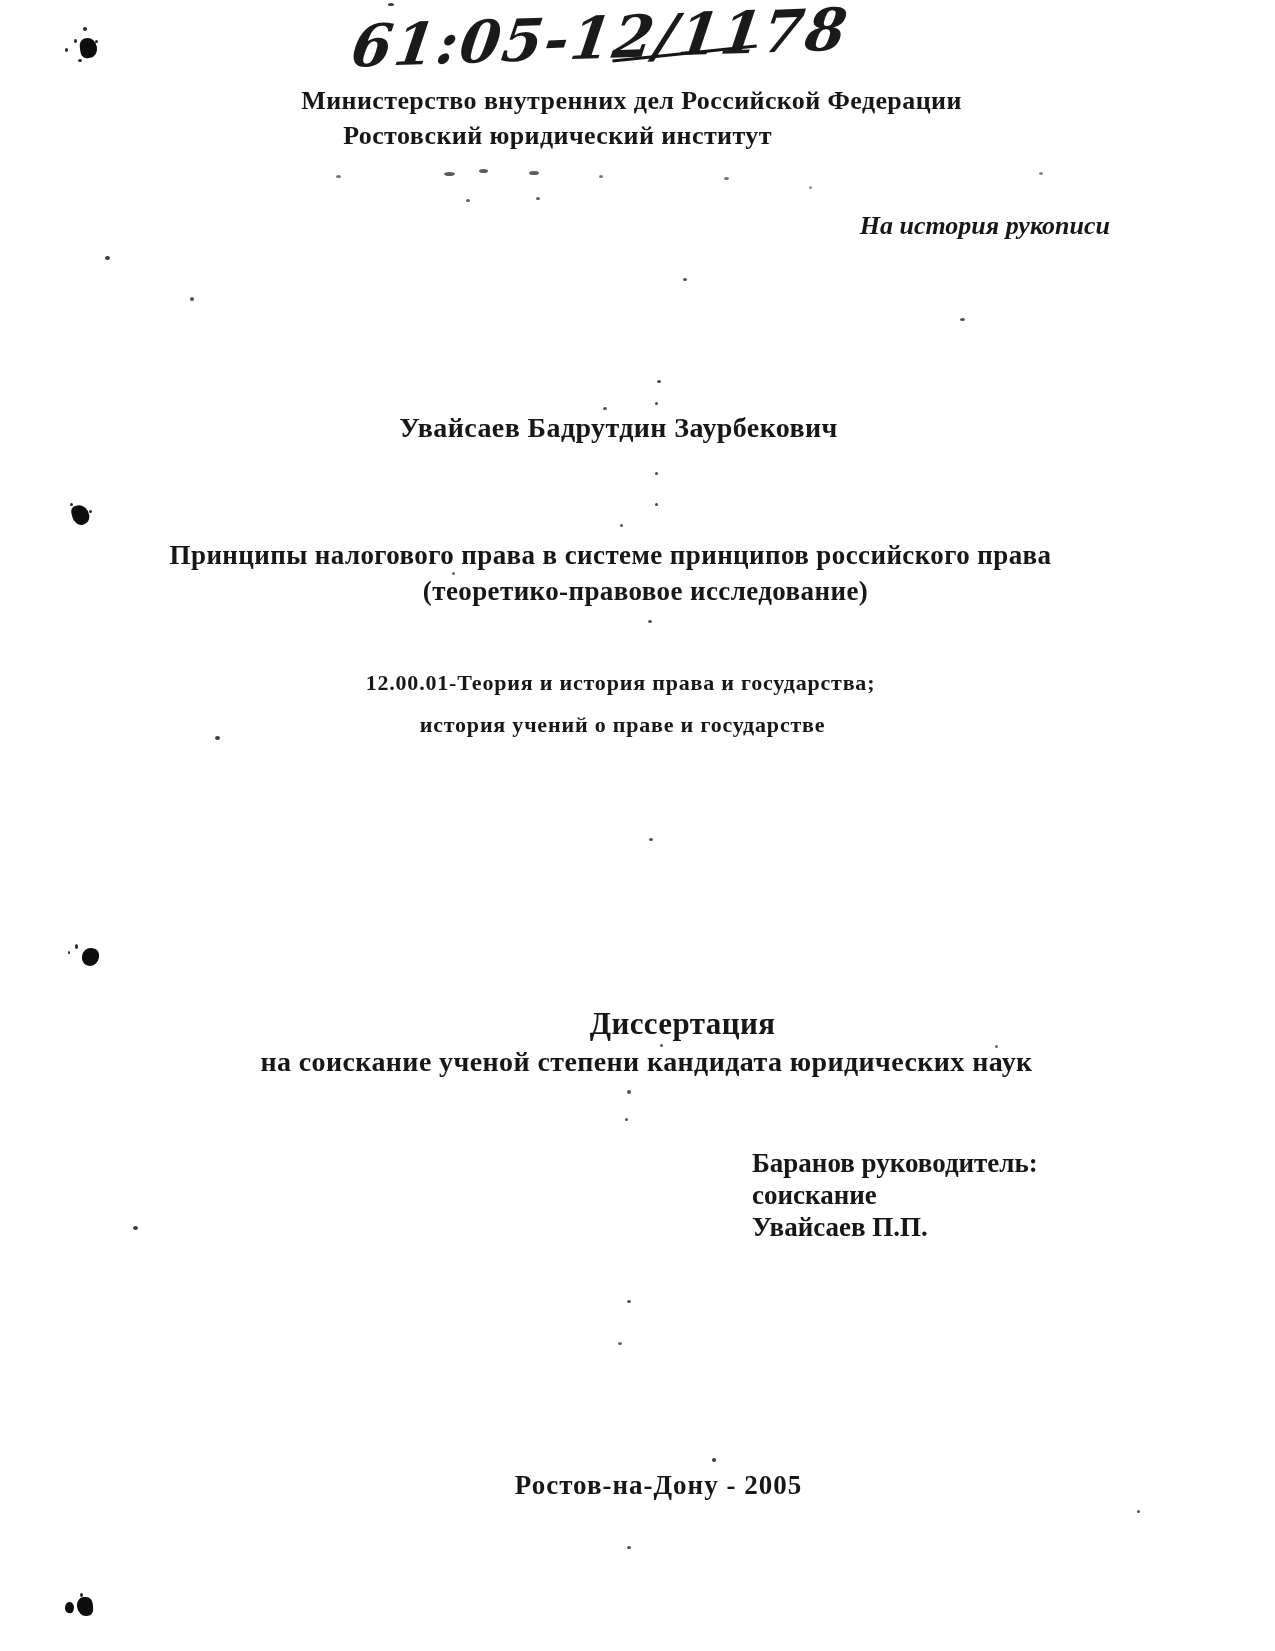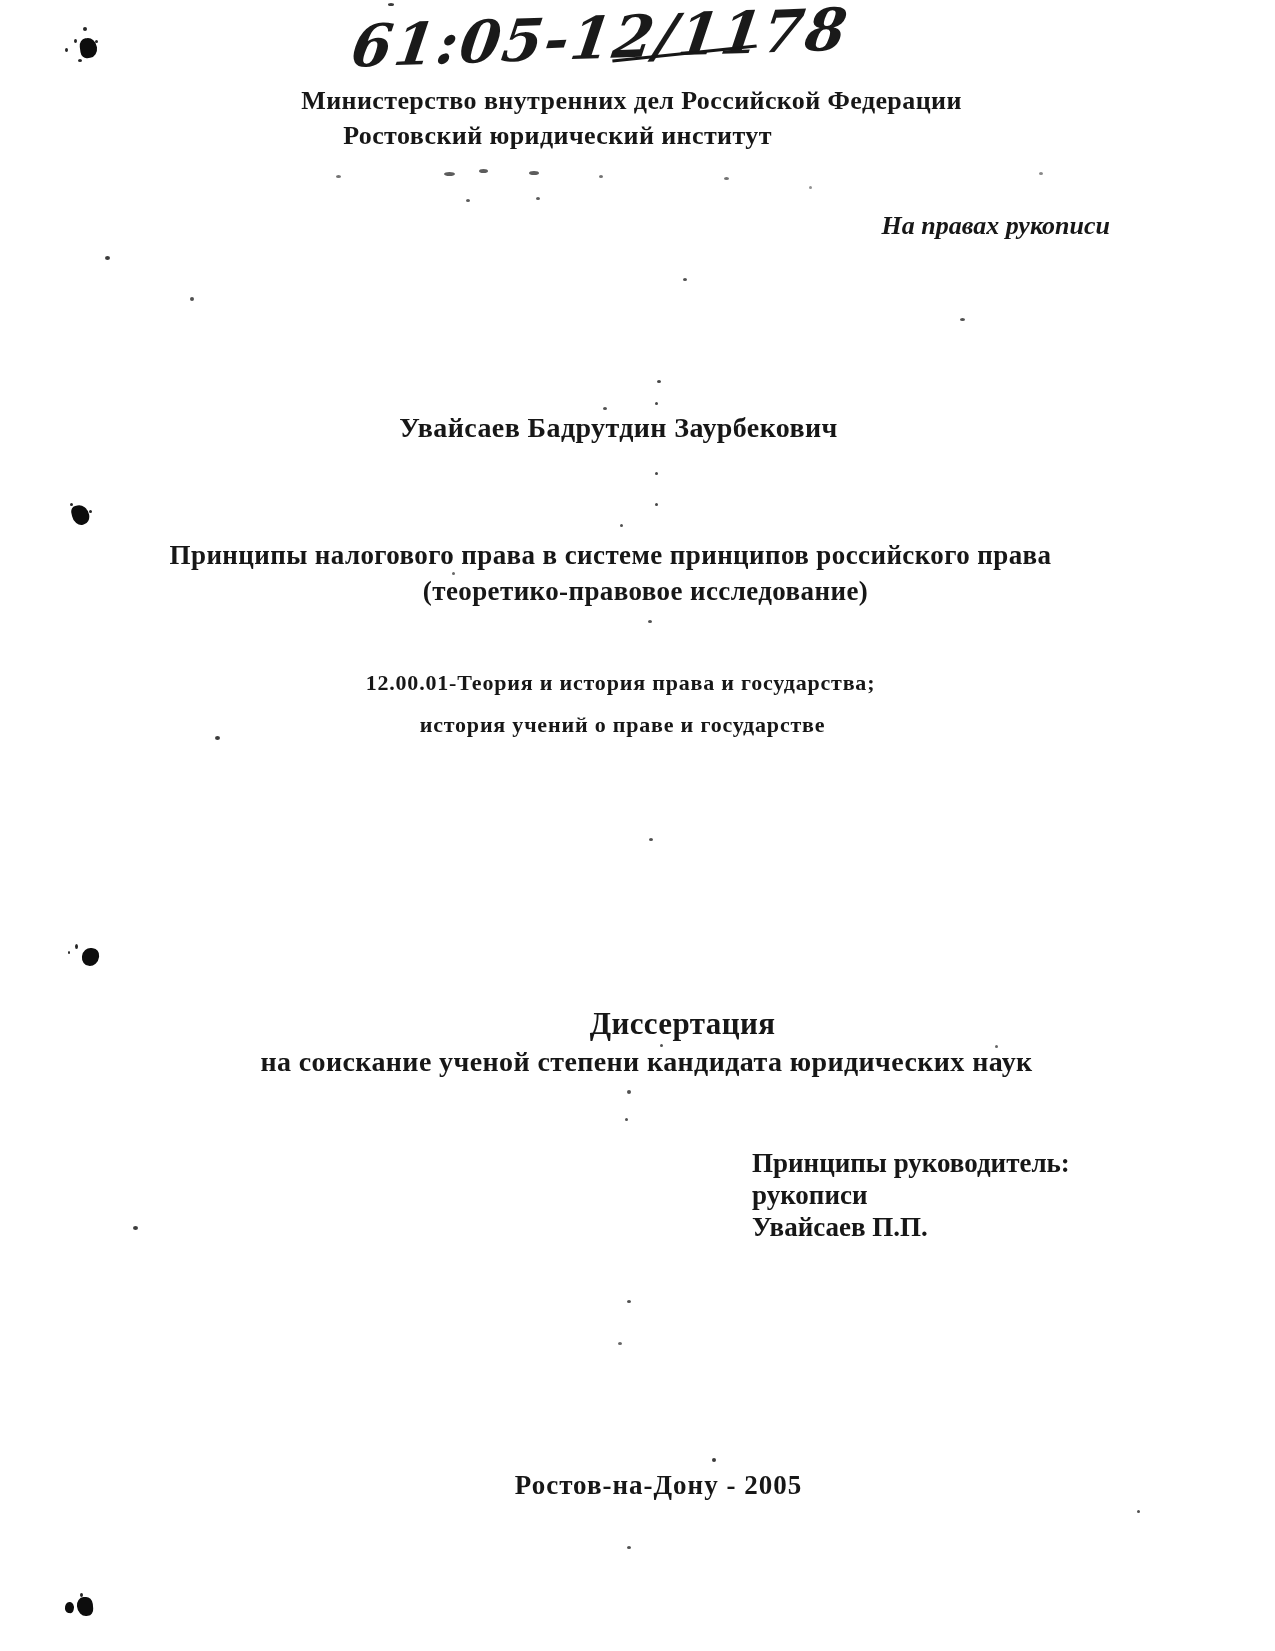--- a/index.html
+++ b/index.html
@@ -53,36 +53,36 @@
 <body style="background: rgb(255, 255, 255);">
 
 <div class="page">
 
   <div id="handnum">61:05-12/1178</div>
   <div id="handstrike"></div>
 
   <div class="line" id="ministry">Министерство внутренних дел Российской Федерации</div>
   <div class="line" id="institute">Ростовский юридический институт</div>
 
-  <div id="manuscript">На правах рукописи</div>
+  <div id="manuscript">На история рукописи</div>
 
   <div class="line" id="author">Увайсаев Бадрутдин Заурбекович</div>
 
   <div class="line" id="title1">Принципы налогового права в системе принципов российского права</div>
   <div class="line" id="title2">(теоретико-правовое исследование)</div>
 
   <div class="line" id="spec1">12.00.01-Теория и история права и государства;</div>
   <div class="line" id="spec2">история учений о праве и государстве</div>
 
   <div class="line" id="diss1">Диссертация</div>
   <div class="line" id="diss2">на соискание ученой степени кандидата юридических наук</div>
 
   <div id="supervisor">
-    <div>Принципы руководитель:</div>
-    <div>рукописи</div>
+    <div>Баранов руководитель:</div>
+    <div>соискание</div>
     <div>Увайсаев П.П.</div>
   </div>
 
   <div class="line" id="cityyear">Ростов-на-Дону - 2005</div>
 
   <div id="artifact-layer">
       <div class="speck" style="left: 83px; top: 27px; width: 4px; height: 4px; opacity: 1;"></div>
       <div class="speck" style="left: 74px; top: 39px; width: 3px; height: 4px; opacity: 1;"></div>
       <div class="speck" style="left: 95px; top: 40px; width: 3px; height: 3px; opacity: 1;"></div>
       <div class="speck" style="left: 65px; top: 48px; width: 3px; height: 4px; opacity: 1;"></div>

